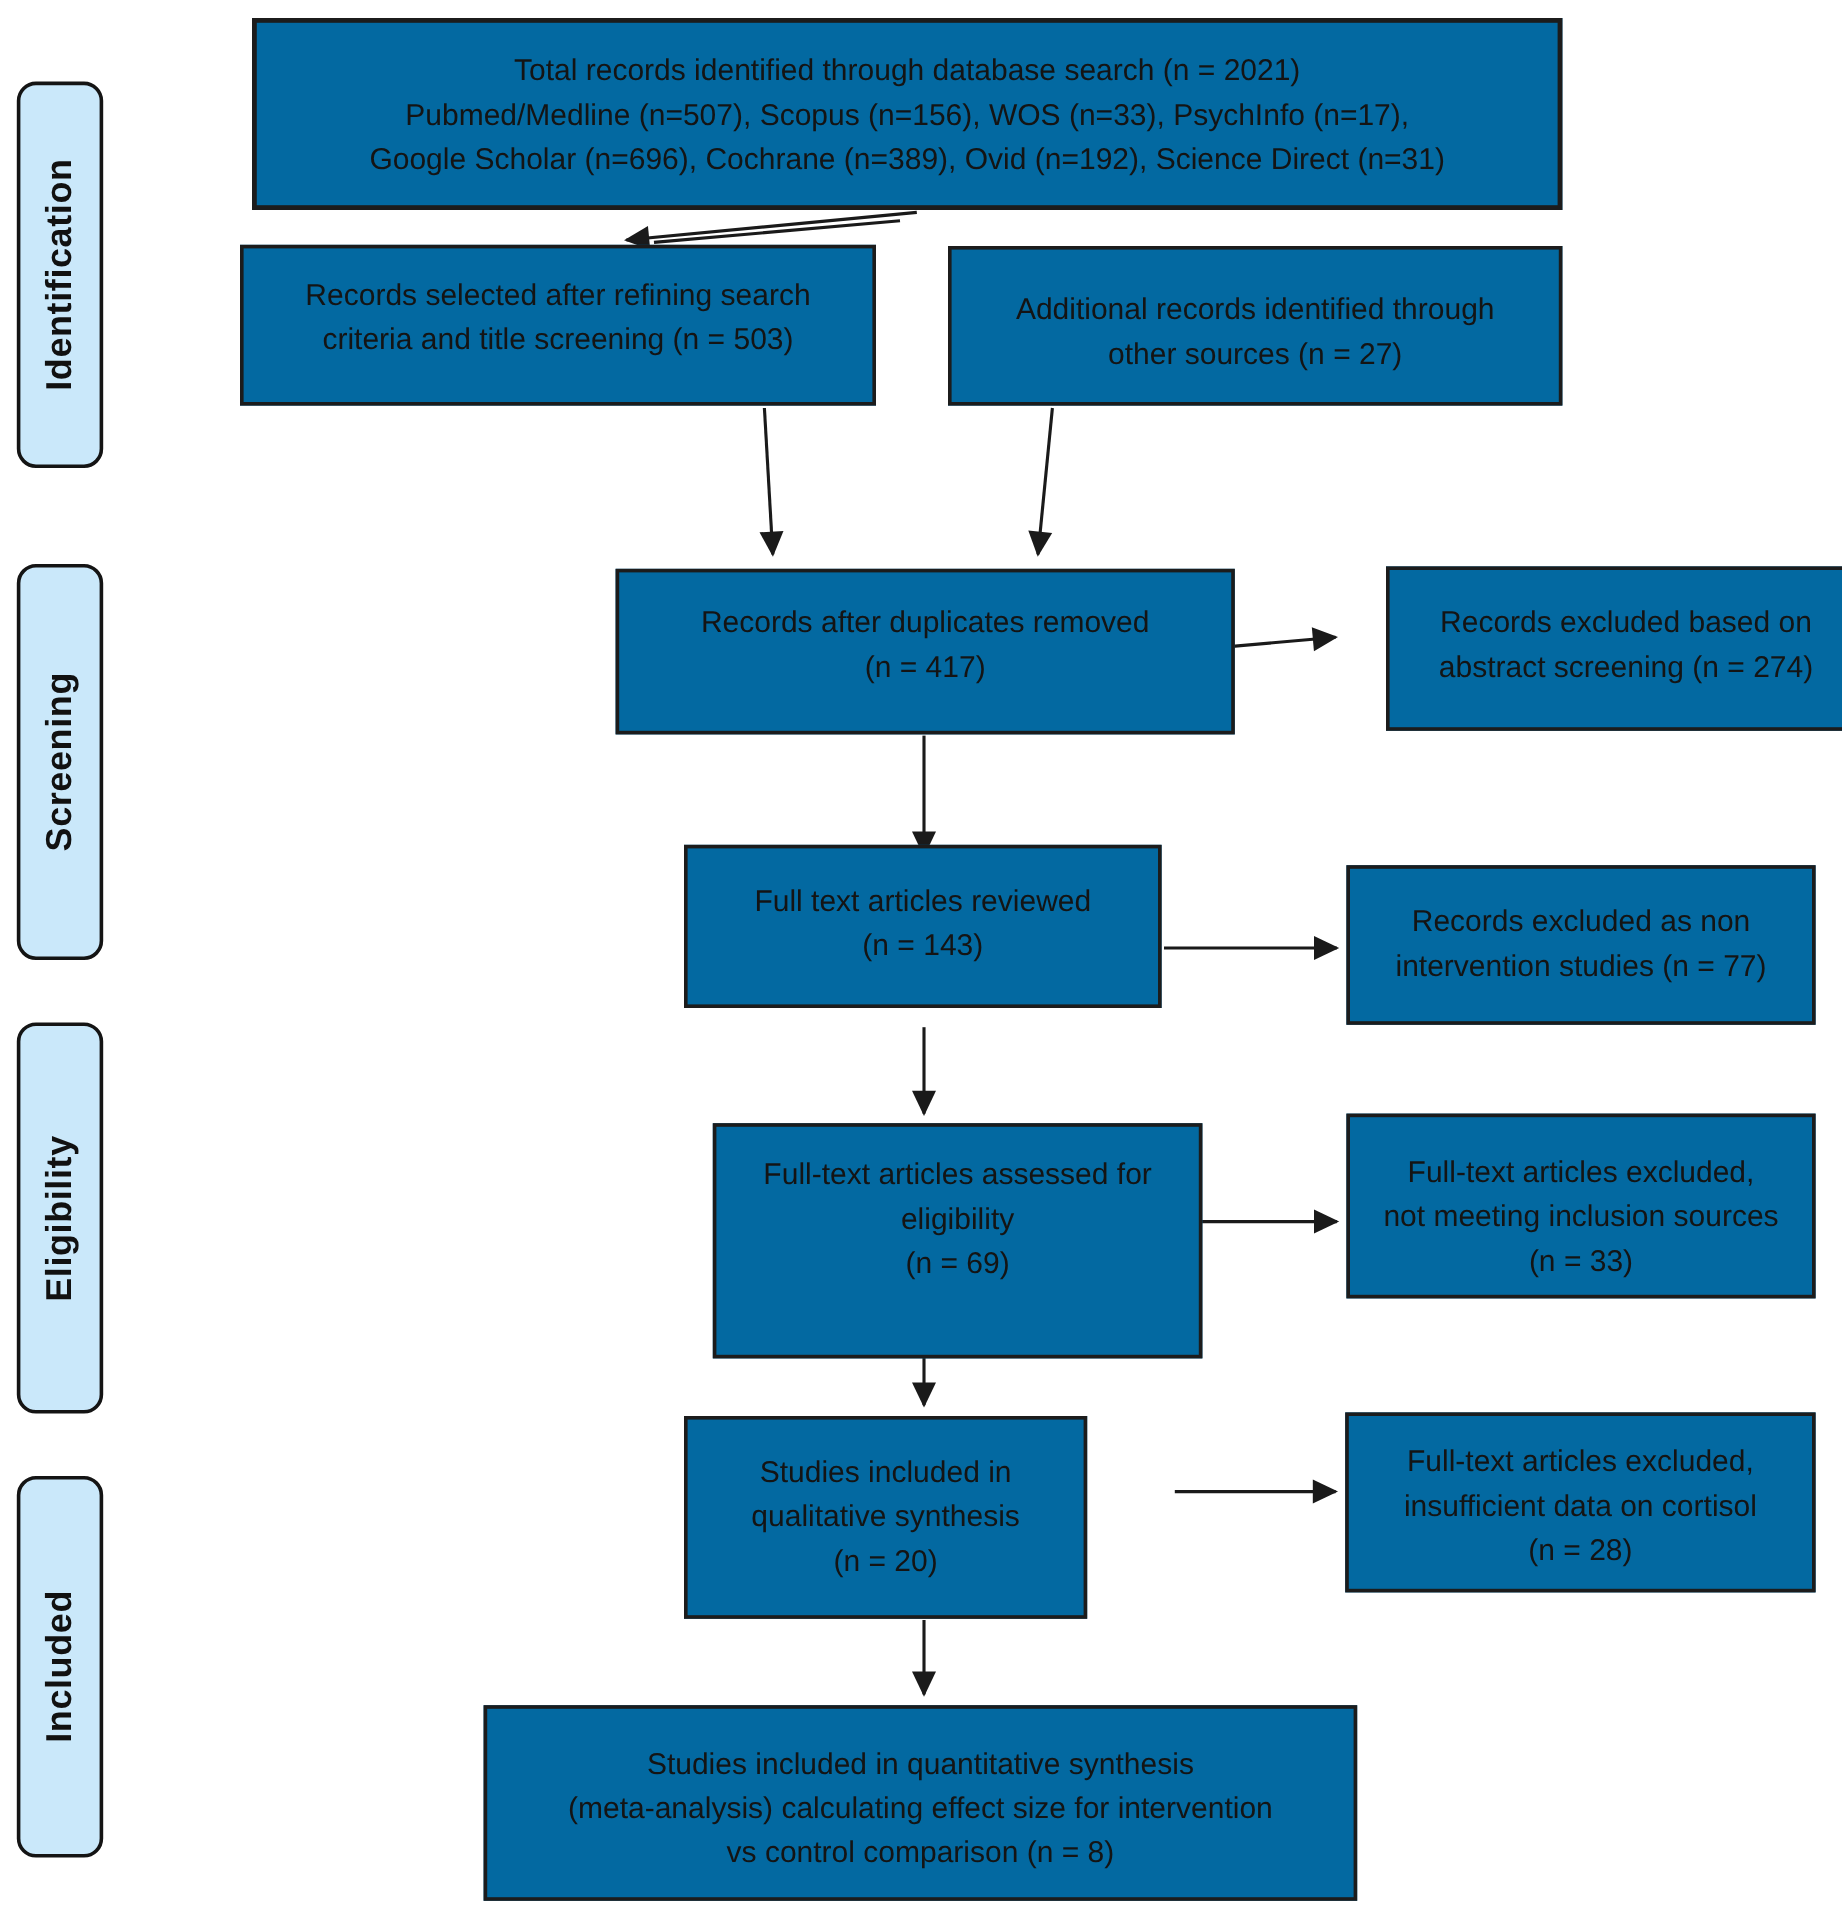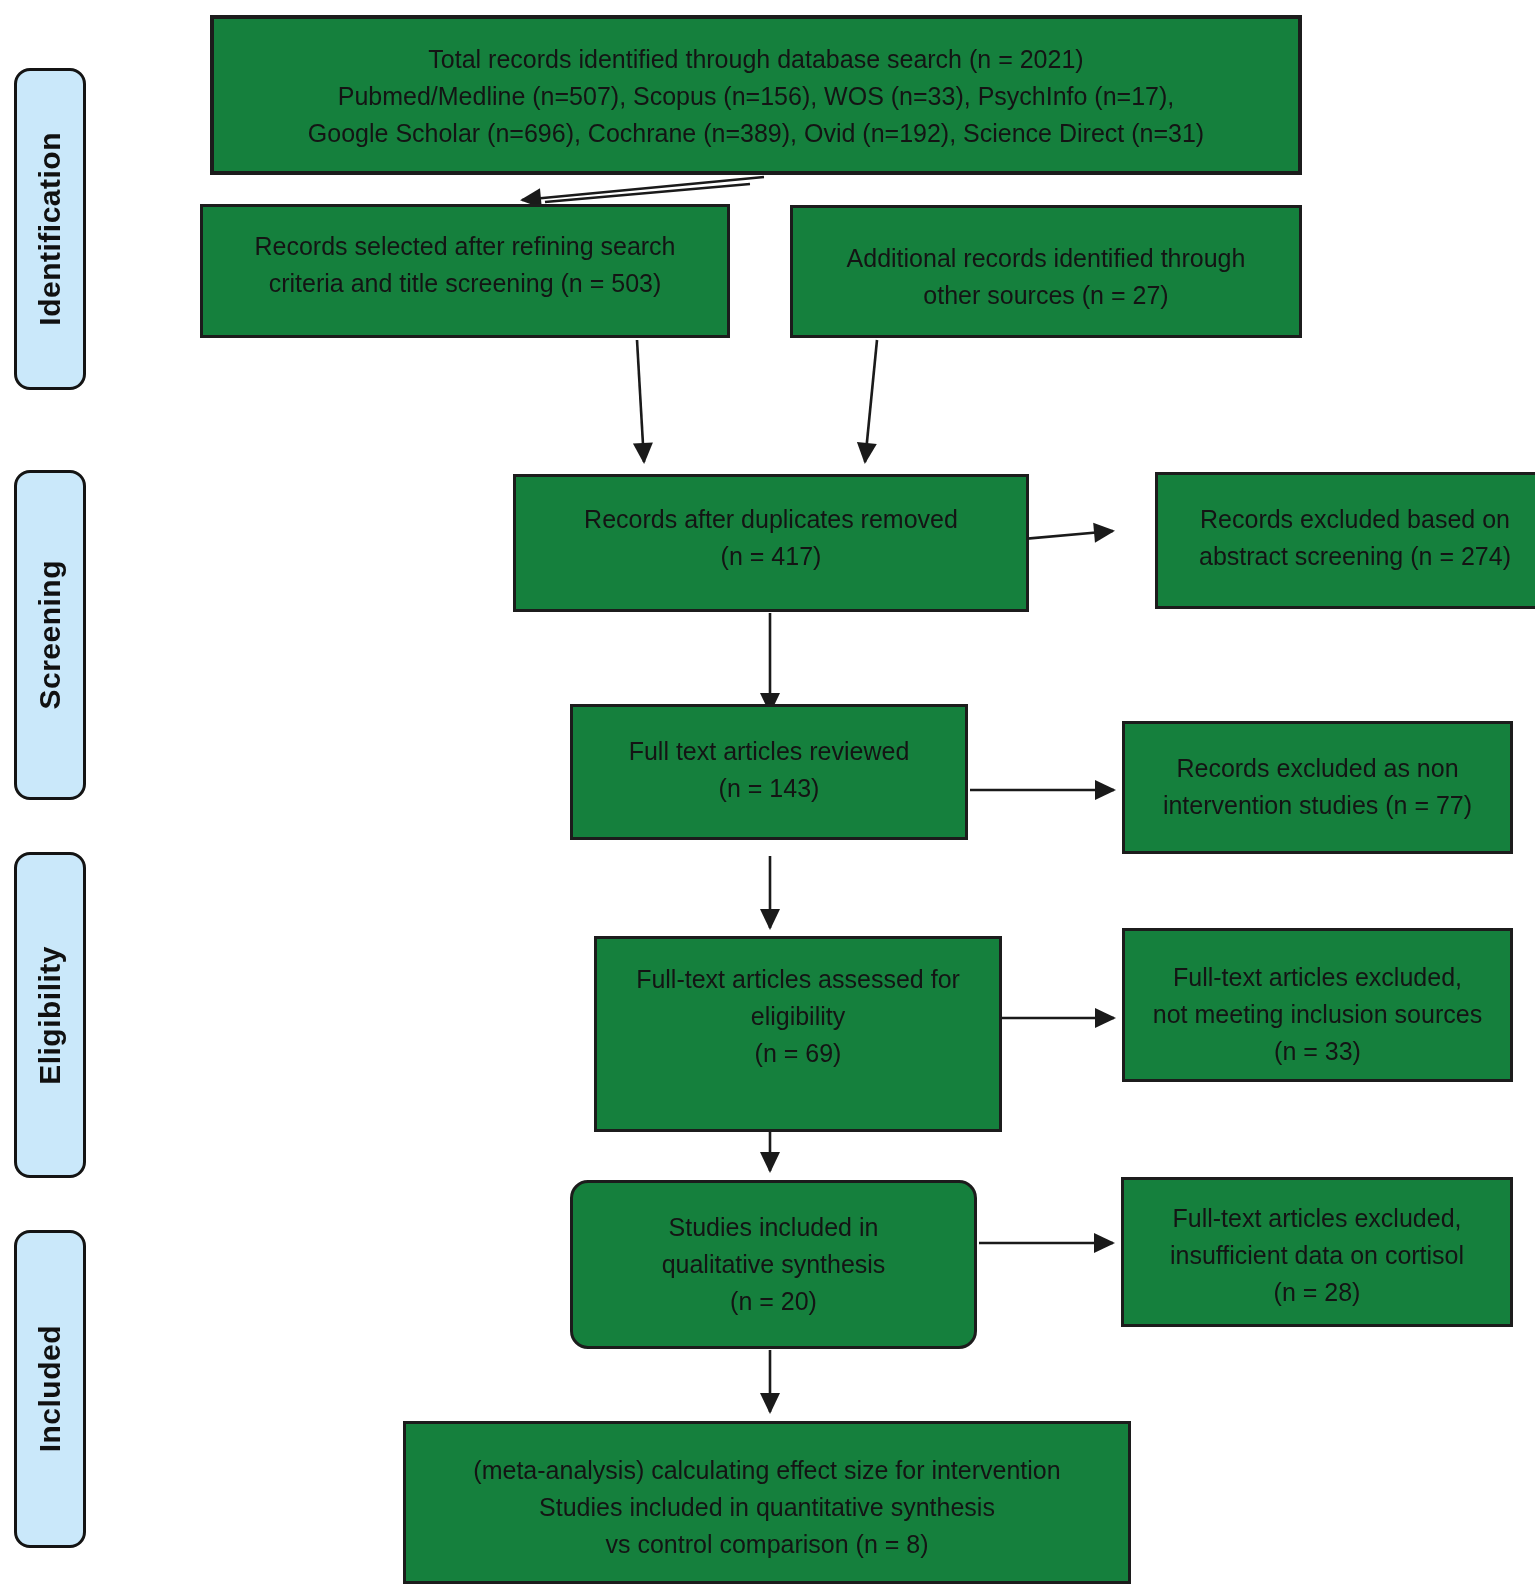--- a/index.html
+++ b/index.html
@@ -13,21 +13,21 @@
   }
   .arrows {
     position: absolute;
     left: 0; top: 0;
     width: 1535px; height: 1592px;
     pointer-events: none;
   }
   .box {
     position: absolute;
     box-sizing: border-box;
-    background: #15803d;
+    background: #0369a1;
     border: 3px solid #1c1c1c;
     display: flex;
     flex-direction: column;
     align-items: center;
     justify-content: flex-start;
     text-align: center;
   }
   .ln {
     font-size: 25px;
     line-height: 37px;
@@ -148,31 +148,31 @@
     <div class="ln">eligibility</div>
     <div class="ln">(n = 69)</div>
   </div>
 
   <div class="box" style="left:1122px; top:928px; width:391px; height:154px; padding-top:28px;">
     <div class="ln">Full-text articles excluded,</div>
     <div class="ln">not meeting inclusion sources</div>
     <div class="ln">(n = 33)</div>
   </div>
 
-  <div class="box" style="left:570px; top:1180px; width:407px; height:169px; padding-top:26px;border-radius:18px;">
+  <div class="box" style="left:570px; top:1180px; width:336px; height:169px; padding-top:26px;">
     <div class="ln">Studies included in</div>
     <div class="ln">qualitative synthesis</div>
     <div class="ln">(n = 20)</div>
   </div>
 
   <div class="box" style="left:1121px; top:1177px; width:392px; height:150px; padding-top:20px;">
     <div class="ln">Full-text articles excluded,</div>
     <div class="ln">insufficient data on cortisol</div>
     <div class="ln">(n = 28)</div>
   </div>
 
   <div class="box" style="left:403px; top:1421px; width:728px; height:163px; padding-top:28px;">
+    <div class="ln">Studies included in quantitative synthesis</div>
     <div class="ln">(meta-analysis) calculating effect size for intervention</div>
-    <div class="ln">Studies included in quantitative synthesis</div>
     <div class="ln">vs control comparison (n = 8)</div>
   </div>
 
 </div>
 
 </body></html>

